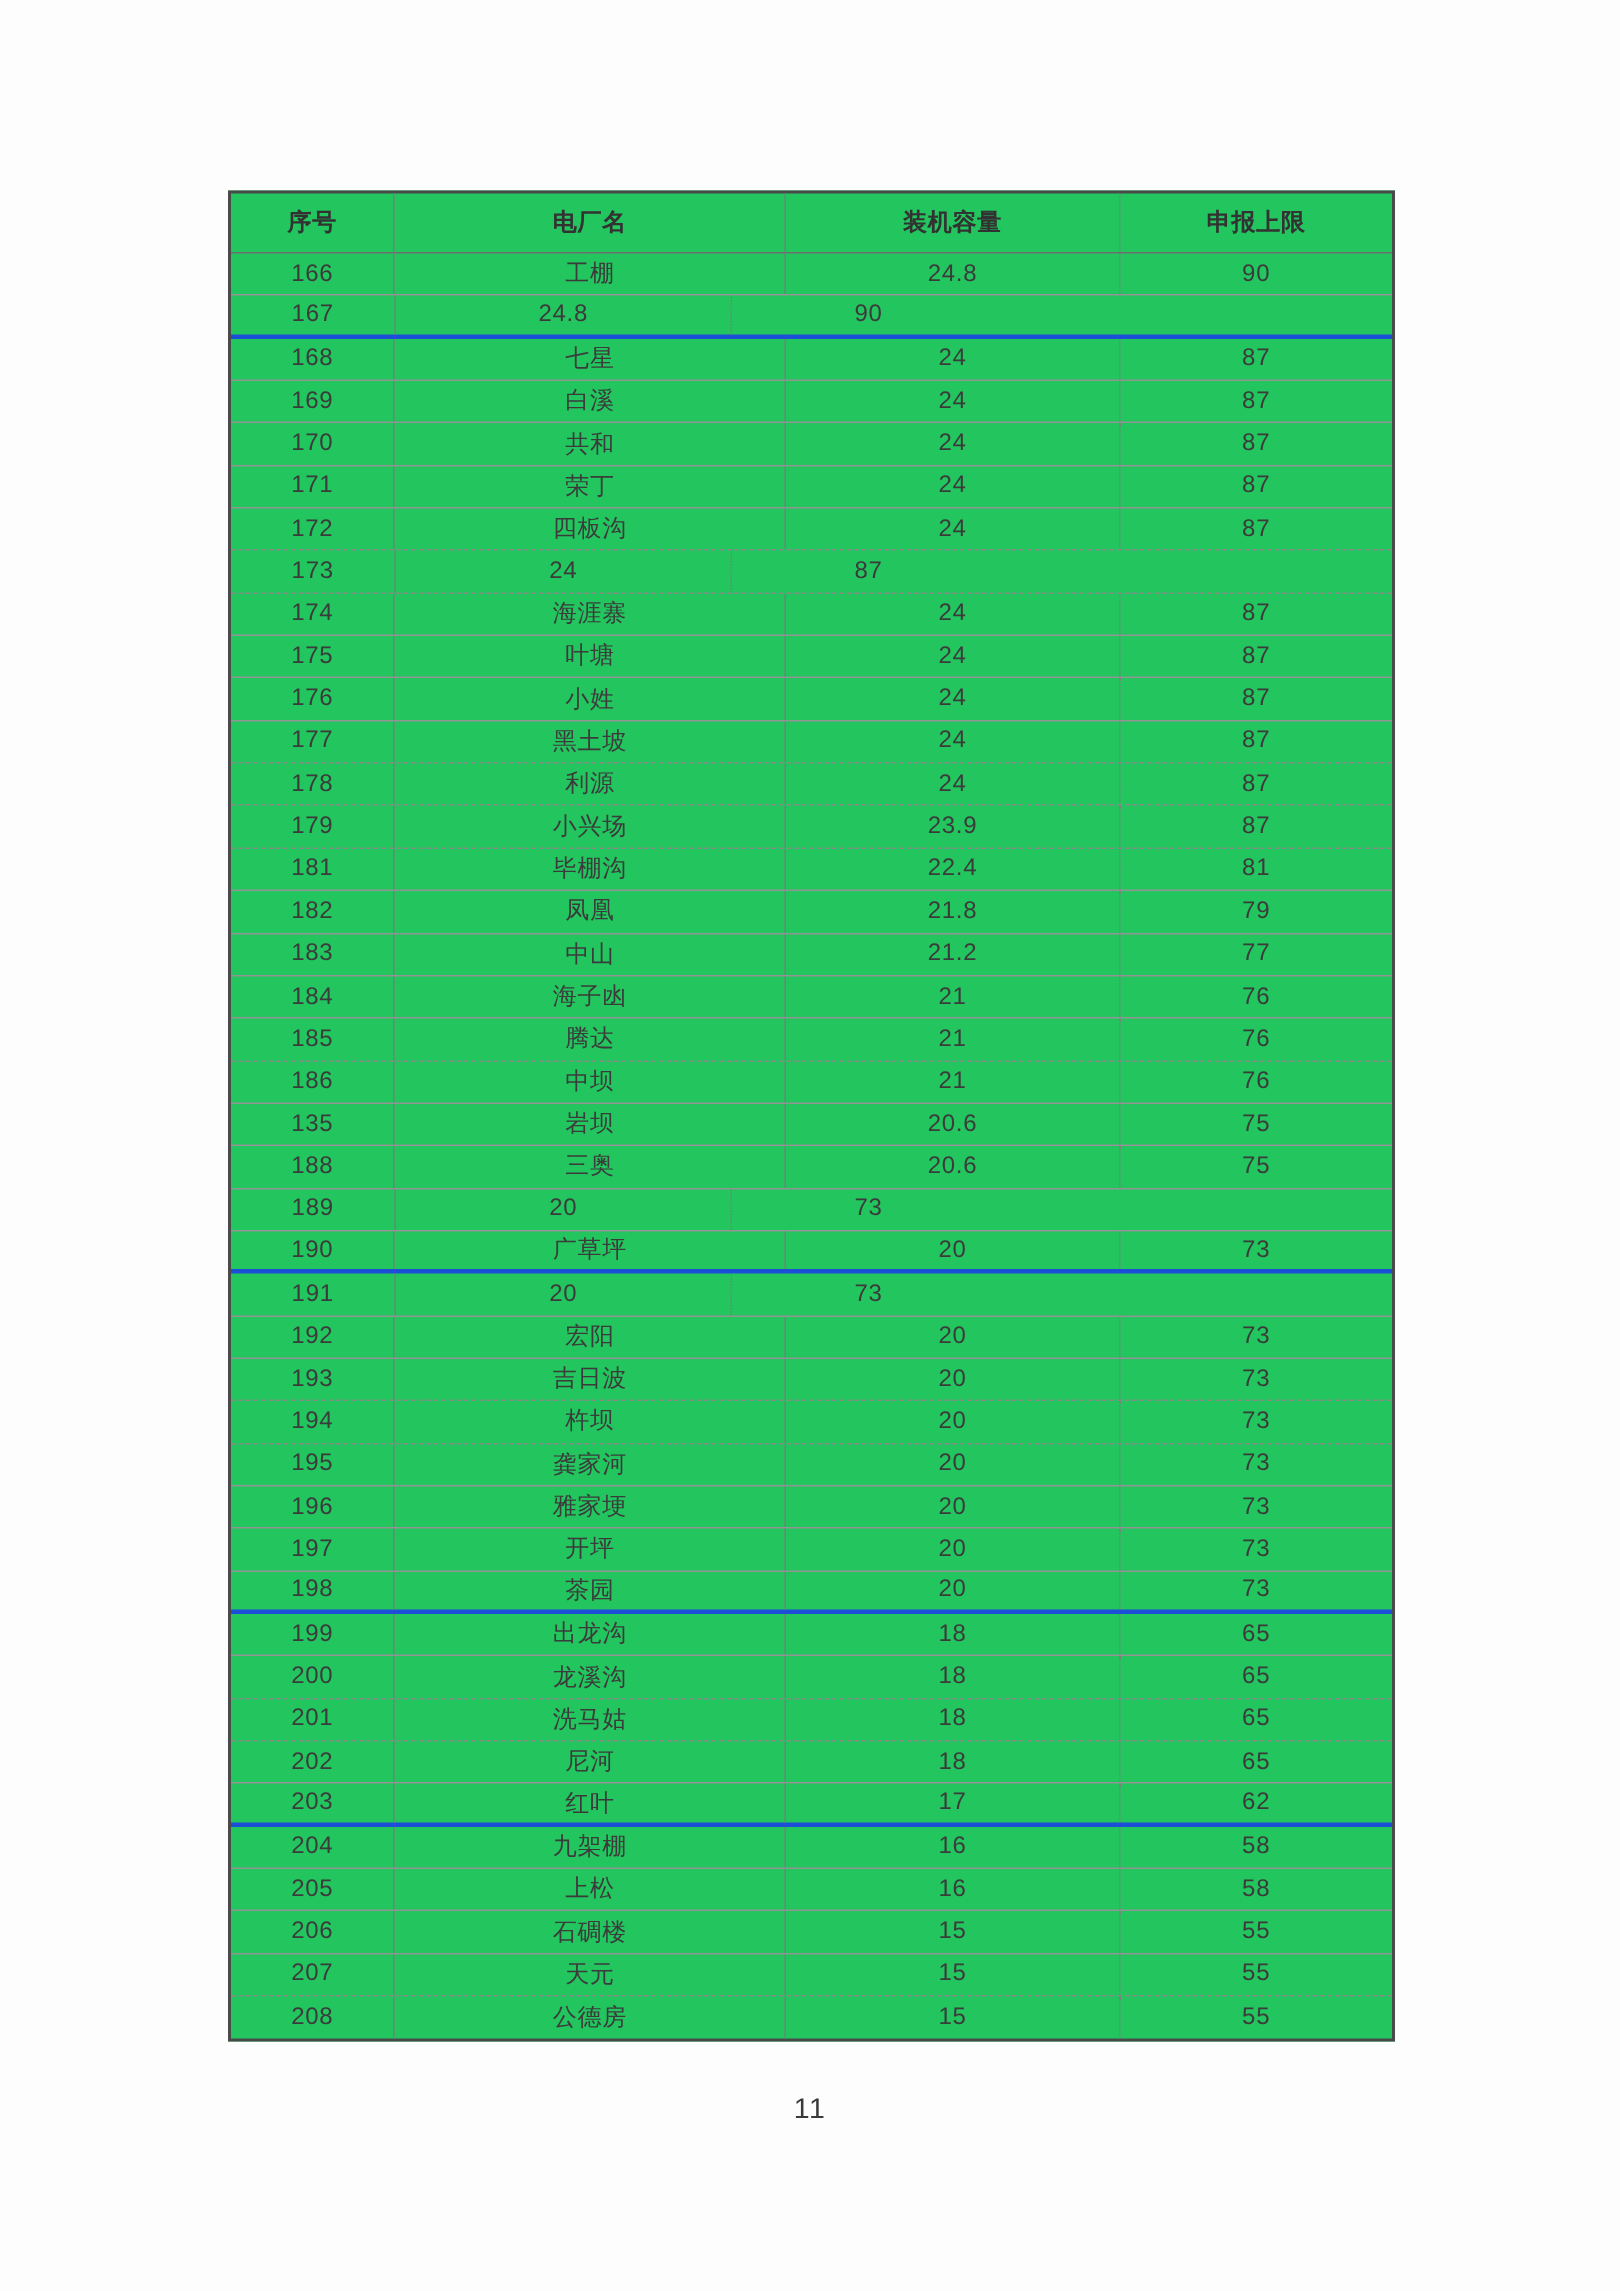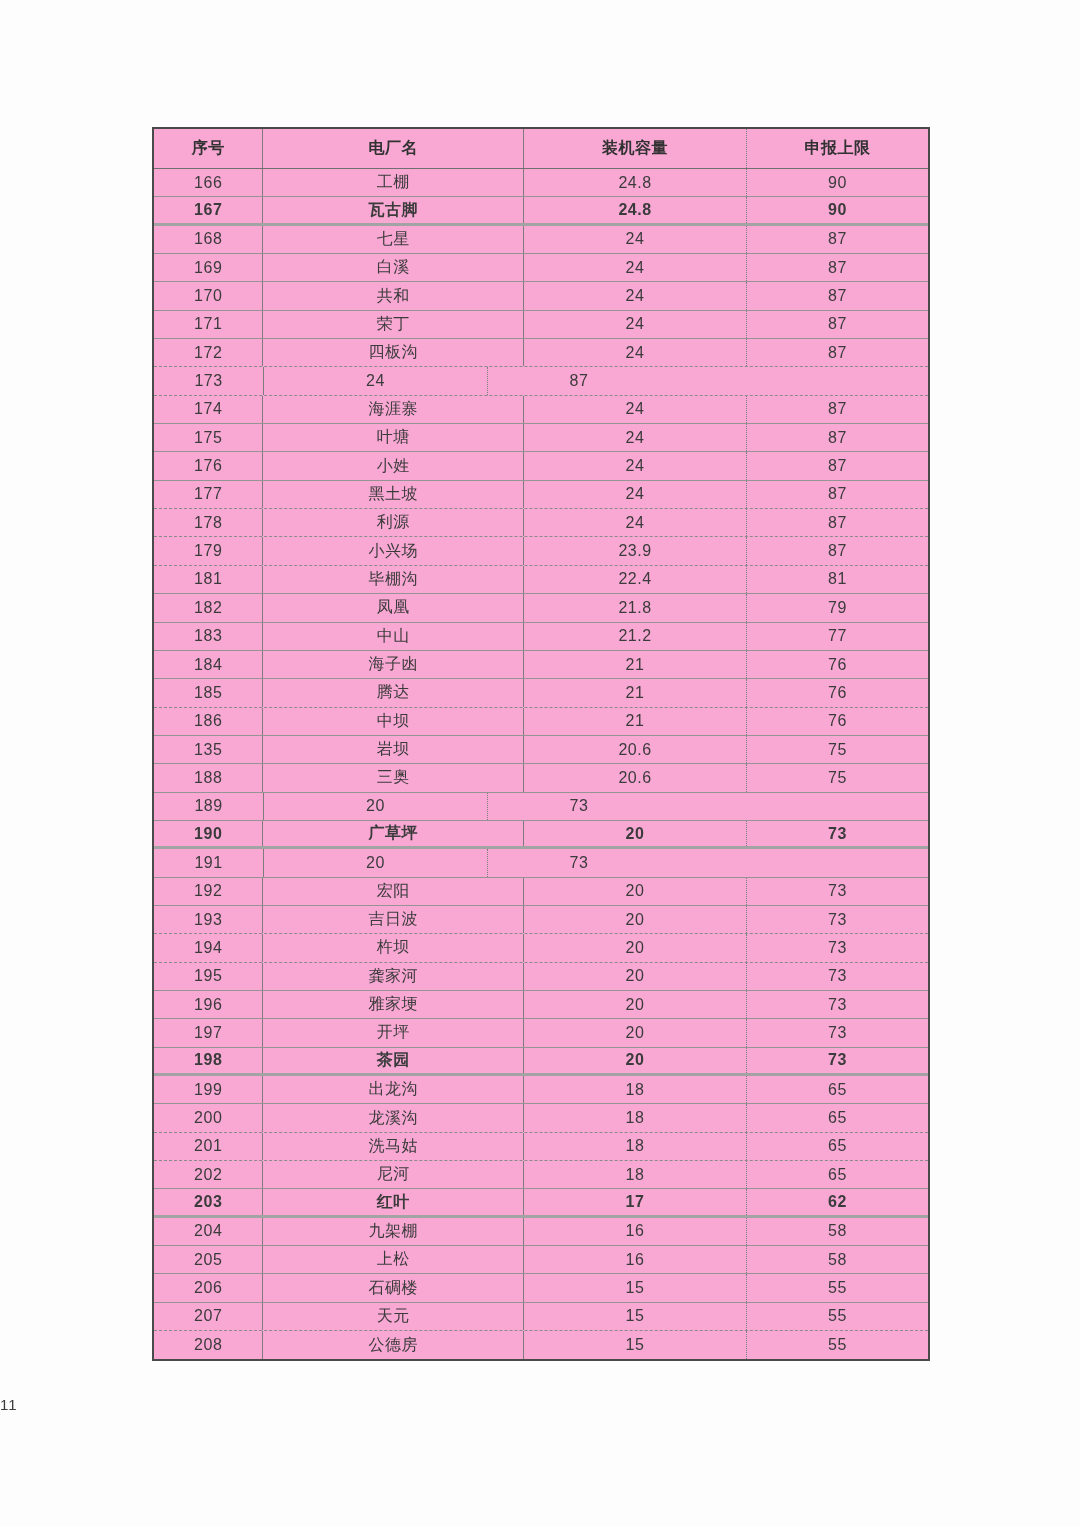--- a/index.html
+++ b/index.html
@@ -10,32 +10,32 @@
     color:#3b3b3b;
     position:relative;
     overflow:hidden;
   }
   .doc-table{
     position:absolute;
     left:152px; top:127px;
     width:778px;
     border:2px solid #4a4a4a;
     box-sizing:border-box;
-    background:#f9a8d4;
+    background:#22c55e;
   }
   .t-row{
     display:flex;
     align-items:center;
     height:28.35px;
     border-bottom:1px solid #949494;
     box-sizing:border-box;
   }
   .t-row:last-child{border-bottom:none;}
   .t-row.dashed{border-bottom:1px dashed #8a8a8a;}
-  .t-row.thick{border-bottom:3px solid #a3a3a3;font-weight:bold;}
+  .t-row.thick{border-bottom:3px solid #1d4ed8;}
   .t-header{
     display:flex;
     align-items:center;
     height:40px;
     border-bottom:1px solid #6f6f6f;
     box-sizing:border-box;
     font-weight:bold;
     font-size:17px;
     color:#323232;
   }
@@ -48,21 +48,22 @@
     overflow:hidden;
   }
   .c-no{width:110px;border-right:1px solid #7d7d7d;align-self:stretch;display:flex;align-items:center;justify-content:center;}
   .c-name{width:262px;border-right:1px solid #7d7d7d;align-self:stretch;display:flex;align-items:center;justify-content:center;}
   .c-cap{width:224px;border-right:1px dotted #7d7d7d;align-self:stretch;display:flex;align-items:center;justify-content:center;}
   .c-lim{width:182px;align-self:stretch;display:flex;align-items:center;justify-content:center;}
   .page-number{
     position:absolute;
     left:0; right:0;
     top:1396px;
-    font-size:15px;
+    text-align:center;
+    font-size:19px;
     color:#3a3a3a;
     letter-spacing:1px;
   }
 </style>
 </head>
 <body>
 
 <div class="doc-table">
   <div class="t-header">
     <div class="cell c-no">序号</div>
@@ -72,21 +73,20 @@
   </div>
   <div id="rows-container">
       <div class="t-row">
         <div class="cell c-no">166</div>
         <div class="cell c-name">工棚</div>
         <div class="cell c-cap">24.8</div>
         <div class="cell c-lim">90</div>
       </div>
       <div class="t-row thick">
         <div class="cell c-no">167</div>
-        <div class="cell c-name">瓦古脚</div>
         <div class="cell c-cap">24.8</div>
         <div class="cell c-lim">90</div>
       </div>
       <div class="t-row">
         <div class="cell c-no">168</div>
         <div class="cell c-name">七星</div>
         <div class="cell c-cap">24</div>
         <div class="cell c-lim">87</div>
       </div>
       <div class="t-row">

